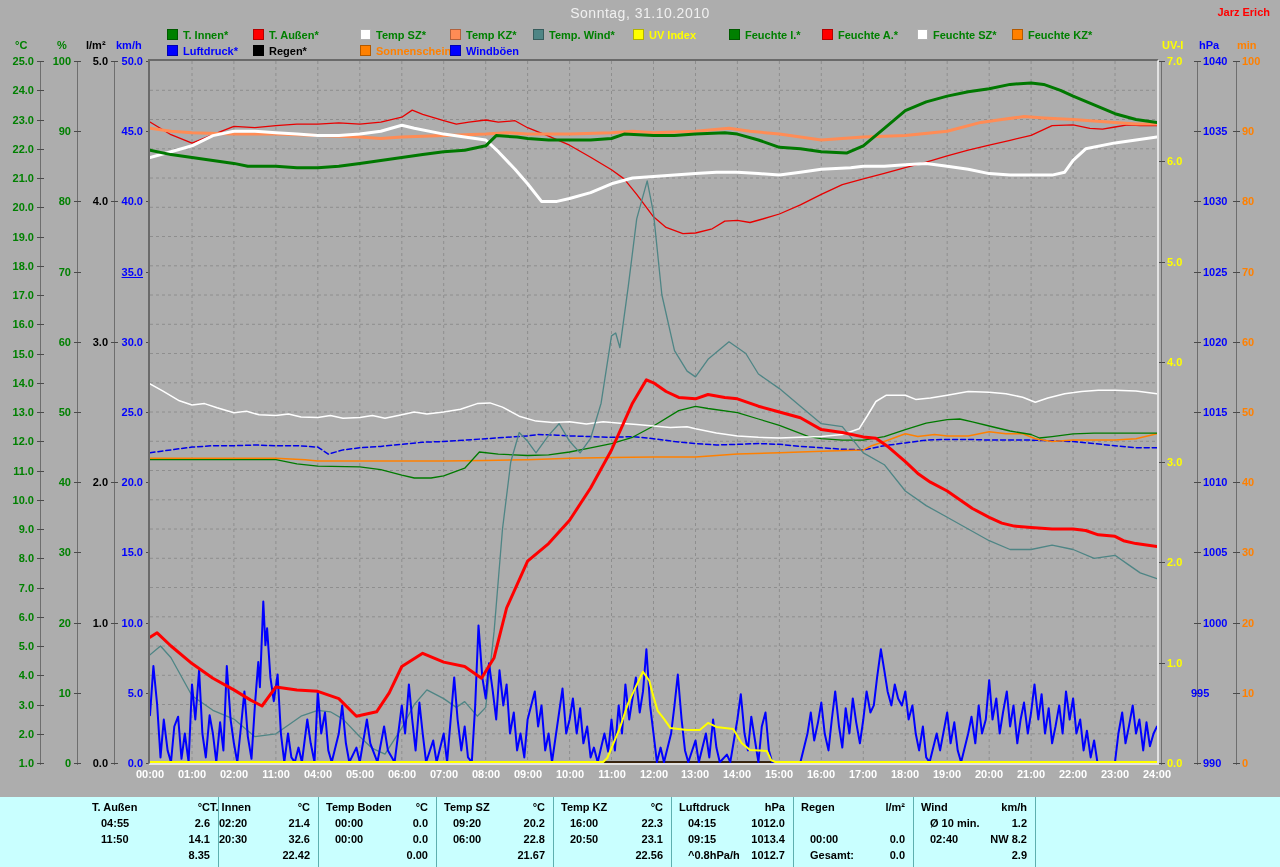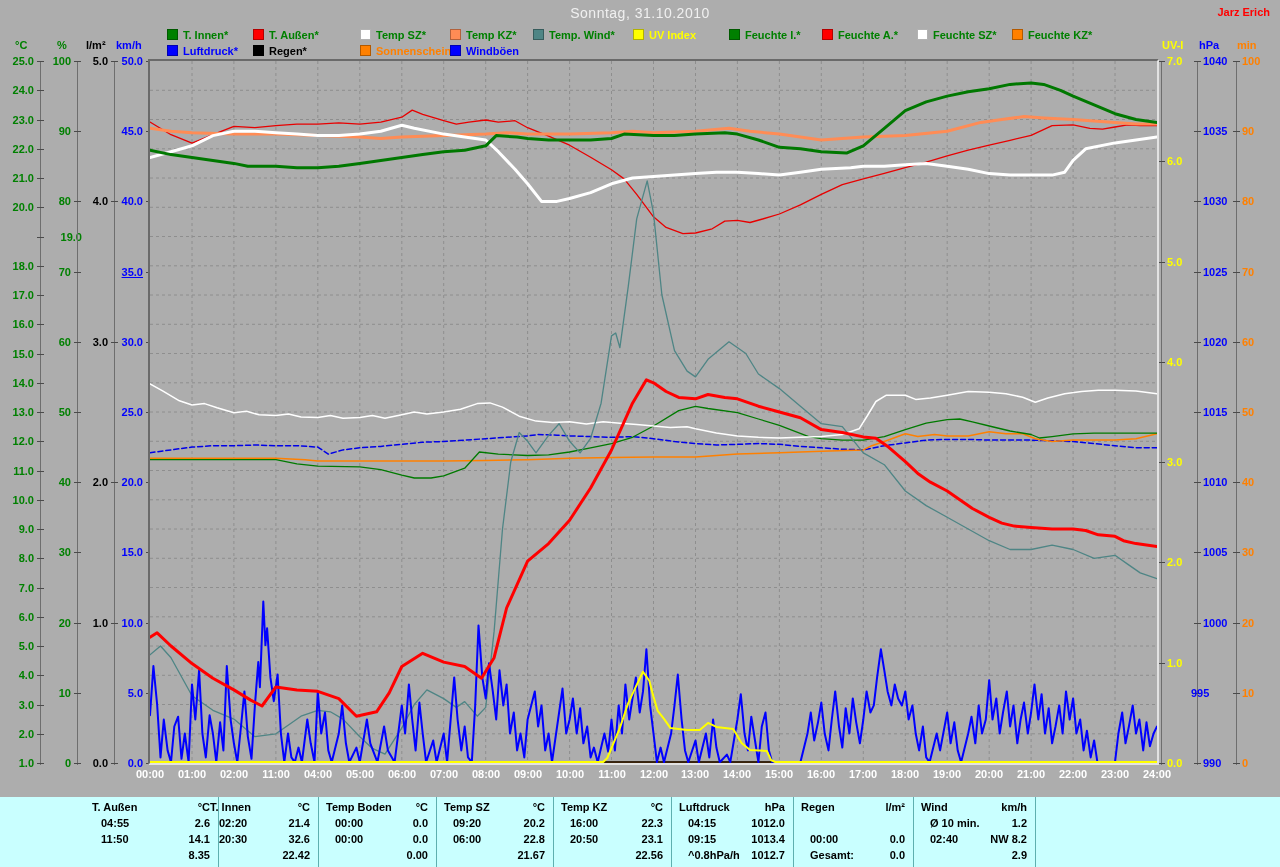--- a/index.html
+++ b/index.html
@@ -59,21 +59,21 @@
       <span class="scale-label lab-left" style="color: rgb(0, 128, 0); top: 84px; left: 0px; width: 34px;">24.0</span>
       <div class="scale-tick" style="left: 37px; top: 120px; width: 7px;"></div>
       <span class="scale-label lab-left" style="color: rgb(0, 128, 0); top: 114px; left: 0px; width: 34px;">23.0</span>
       <div class="scale-tick" style="left: 37px; top: 149px; width: 7px;"></div>
       <span class="scale-label lab-left" style="color: rgb(0, 128, 0); top: 143px; left: 0px; width: 34px;">22.0</span>
       <div class="scale-tick" style="left: 37px; top: 178px; width: 7px;"></div>
       <span class="scale-label lab-left" style="color: rgb(0, 128, 0); top: 172px; left: 0px; width: 34px;">21.0</span>
       <div class="scale-tick" style="left: 37px; top: 207px; width: 7px;"></div>
       <span class="scale-label lab-left" style="color: rgb(0, 128, 0); top: 201px; left: 0px; width: 34px;">20.0</span>
       <div class="scale-tick" style="left: 37px; top: 237px; width: 7px;"></div>
-      <span class="scale-label lab-left" style="color: rgb(0, 128, 0); top: 231px; left: 16px; width: 34px; padding-left: 32px;">19.0</span>
+      <span class="scale-label lab-left" style="color: rgb(0, 128, 0); top: 231px; left: 0px; width: 34px;">19.0</span>
       <div class="scale-tick" style="left: 37px; top: 266px; width: 7px;"></div>
       <span class="scale-label lab-left" style="color: rgb(0, 128, 0); top: 260px; left: 0px; width: 34px;">18.0</span>
       <div class="scale-tick" style="left: 37px; top: 295px; width: 7px;"></div>
       <span class="scale-label lab-left" style="color: rgb(0, 128, 0); top: 289px; left: 0px; width: 34px;">17.0</span>
       <div class="scale-tick" style="left: 37px; top: 324px; width: 7px;"></div>
       <span class="scale-label lab-left" style="color: rgb(0, 128, 0); top: 318px; left: 0px; width: 34px;">16.0</span>
       <div class="scale-tick" style="left: 37px; top: 354px; width: 7px;"></div>
       <span class="scale-label lab-left" style="color: rgb(0, 128, 0); top: 348px; left: 0px; width: 34px;">15.0</span>
       <div class="scale-tick" style="left: 37px; top: 383px; width: 7px;"></div>
       <span class="scale-label lab-left" style="color: rgb(0, 128, 0); top: 377px; left: 0px; width: 34px;">14.0</span>

